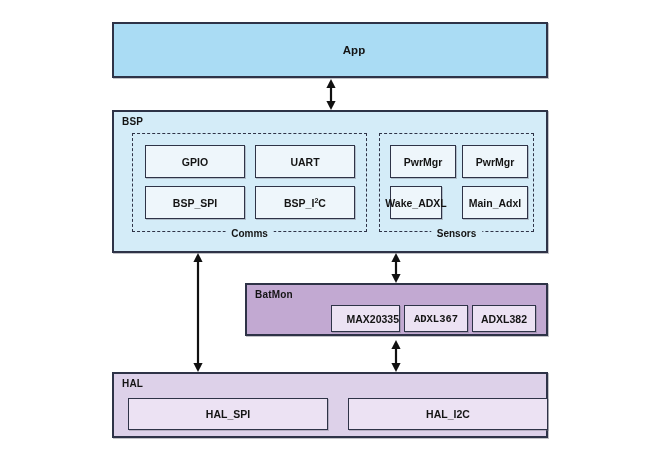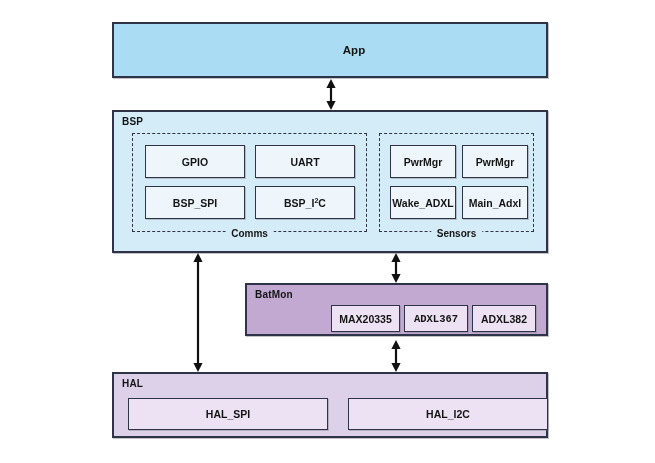--- a/index.html
+++ b/index.html
@@ -112,33 +112,33 @@
 
   
   #leaf-gpio    { left: 12px;  top: 11px; width: 100px; height: 33px; }
   #leaf-uart    { left: 122px; top: 11px; width: 100px; height: 33px; }
   #leaf-bsp-spi { left: 12px;  top: 52px; width: 100px; height: 33px; }
   #leaf-bsp-i2c { left: 122px; top: 52px; width: 100px; height: 33px; }
 
   
   #leaf-batmon    { left: 10px; top: 11px; width: 66px; height: 33px; }
   #leaf-pwrmgr    { left: 82px; top: 11px; width: 66px; height: 33px; }
-  #leaf-wake-adxl { left: 10px; top: 52px; width: 66px; height: 33px; }
+  #leaf-wake-adxl { left: 10px; top: 52px; width: 52px; height: 33px; }
   #leaf-main-adxl { left: 82px; top: 52px; width: 66px; height: 33px; }
 
   
   #drivers-block {
     left: 245px;
     top: 283px;
     width: 303px;
     height: 53px;
     background: #c2a9d2;
   }
   #leaf-max17262 { left: 11px;  top: 20px; width: 69px; height: 27px; }
-  #leaf-max20335 { left: 84px;  top: 20px; width: 69px; height: 27px; }
+  #leaf-max20335 { left: 84px;  top: 20px; width: 69px; height: 27px; justify-content: flex-end; }
   #leaf-adxl367  { left: 157px; top: 20px; width: 64px; height: 27px; font-family: Liberation Mono, monospace; }
   #leaf-adxl382  { left: 225px; top: 20px; width: 64px; height: 27px; }
 
   
   #hal-block {
     left: 112px;
     top: 372px;
     width: 436px;
     height: 66px;
     background: #ddd1e9;

